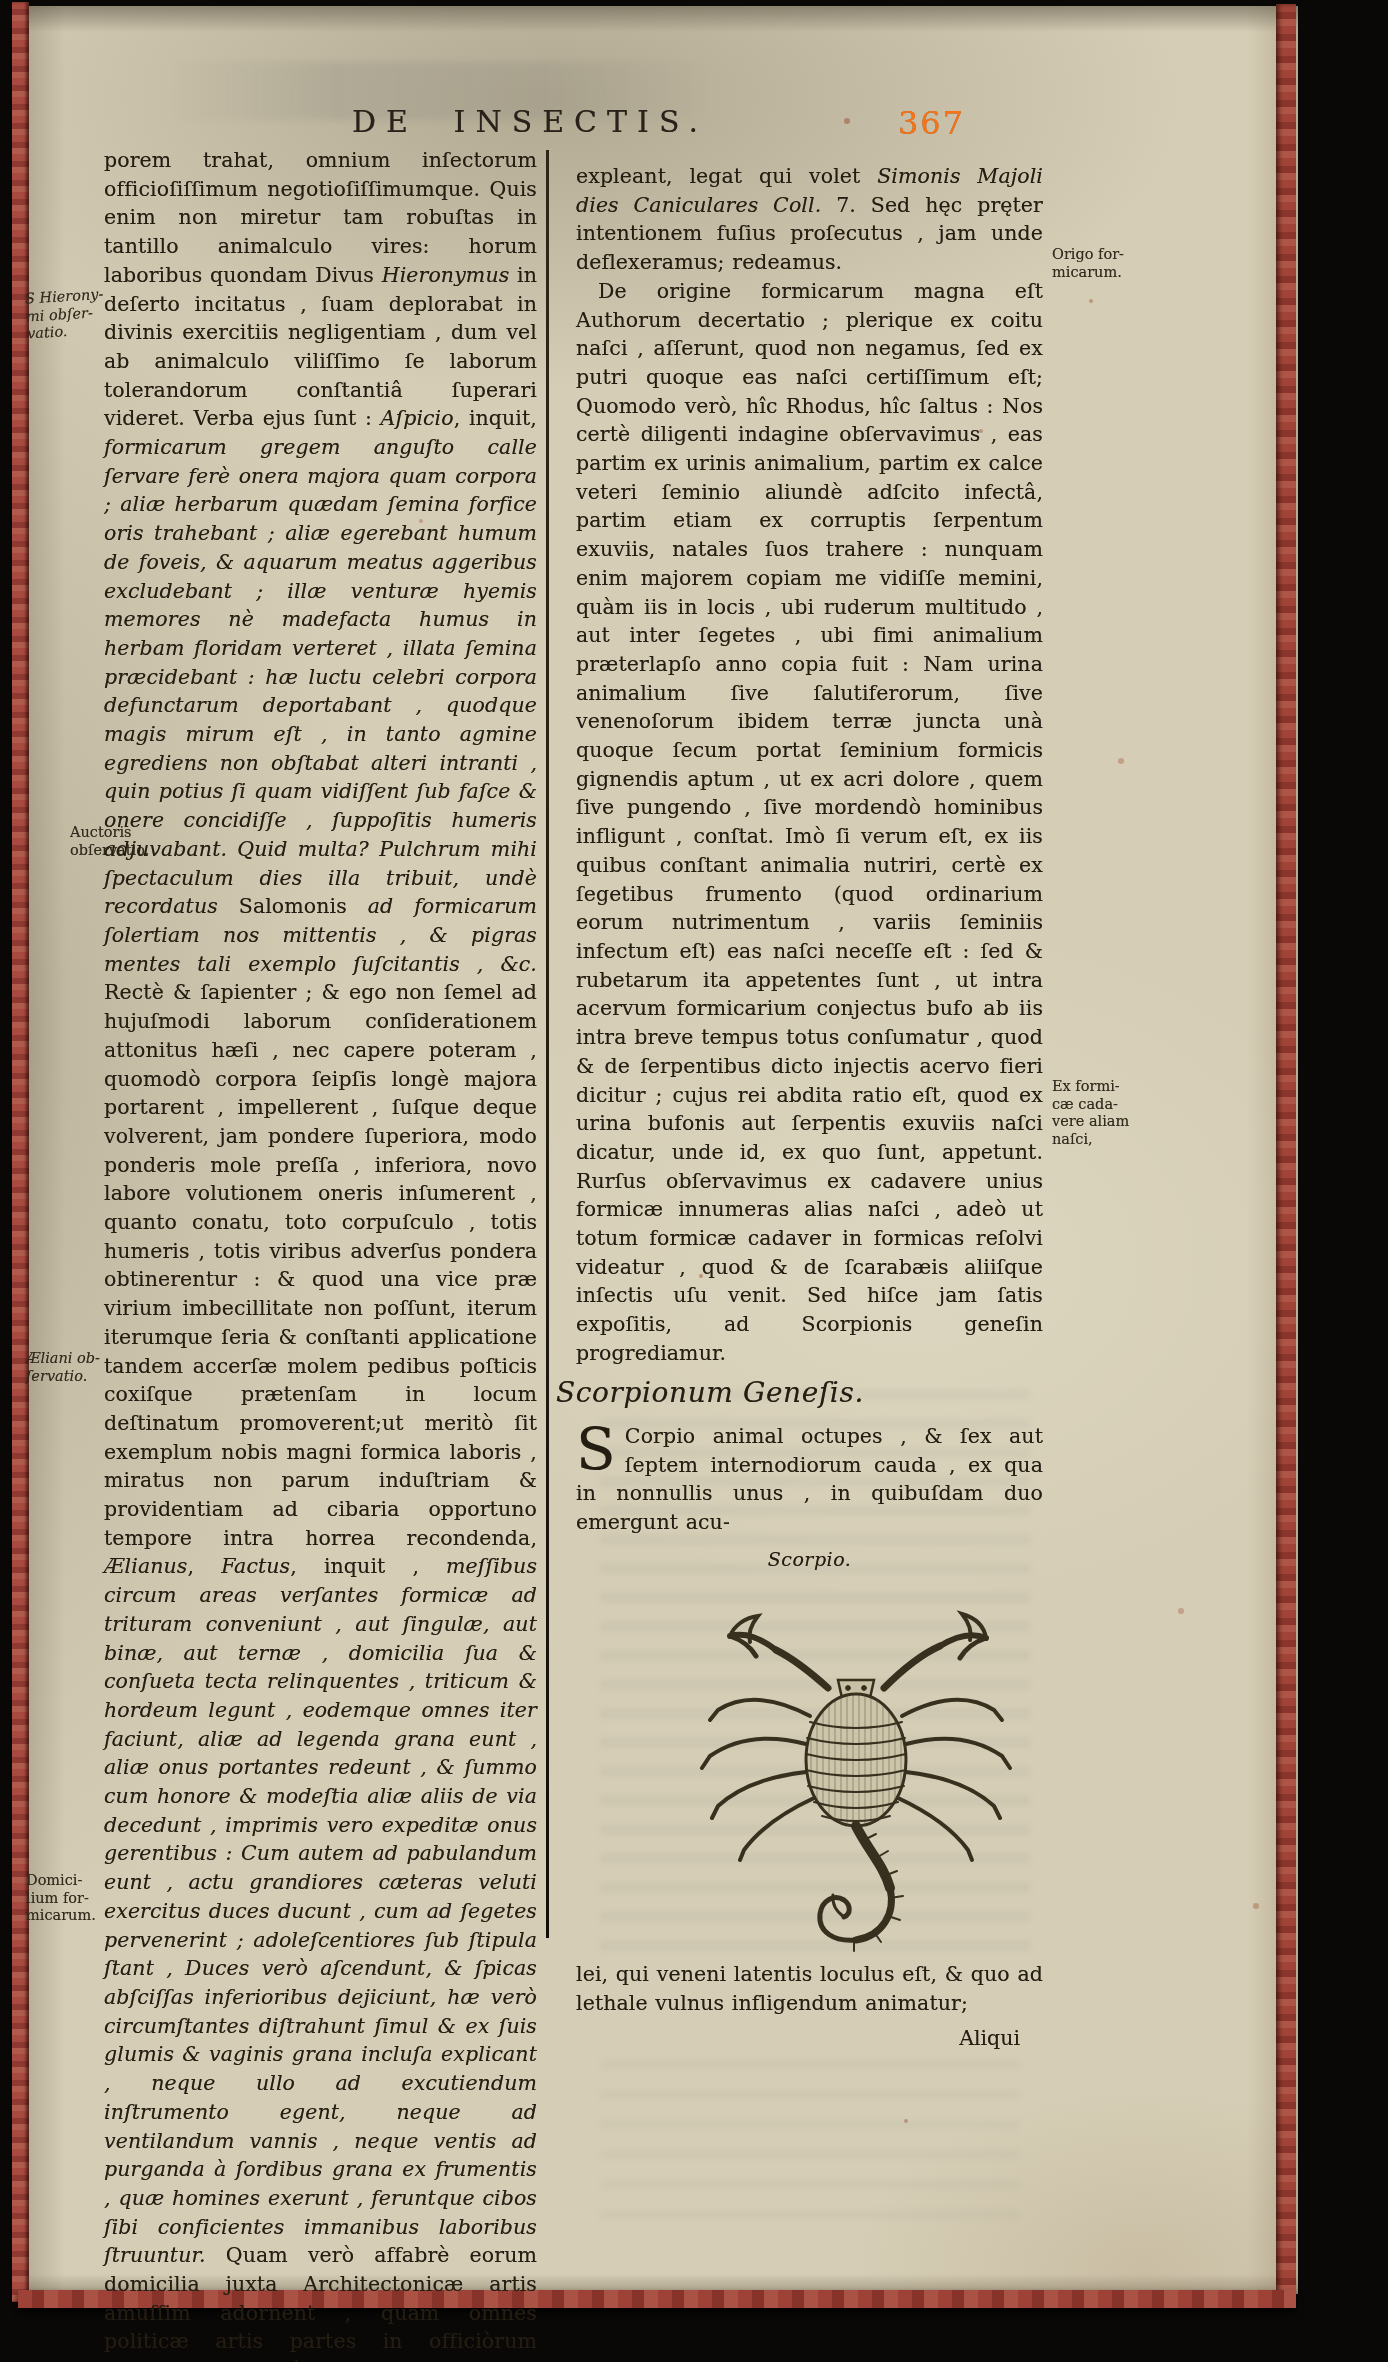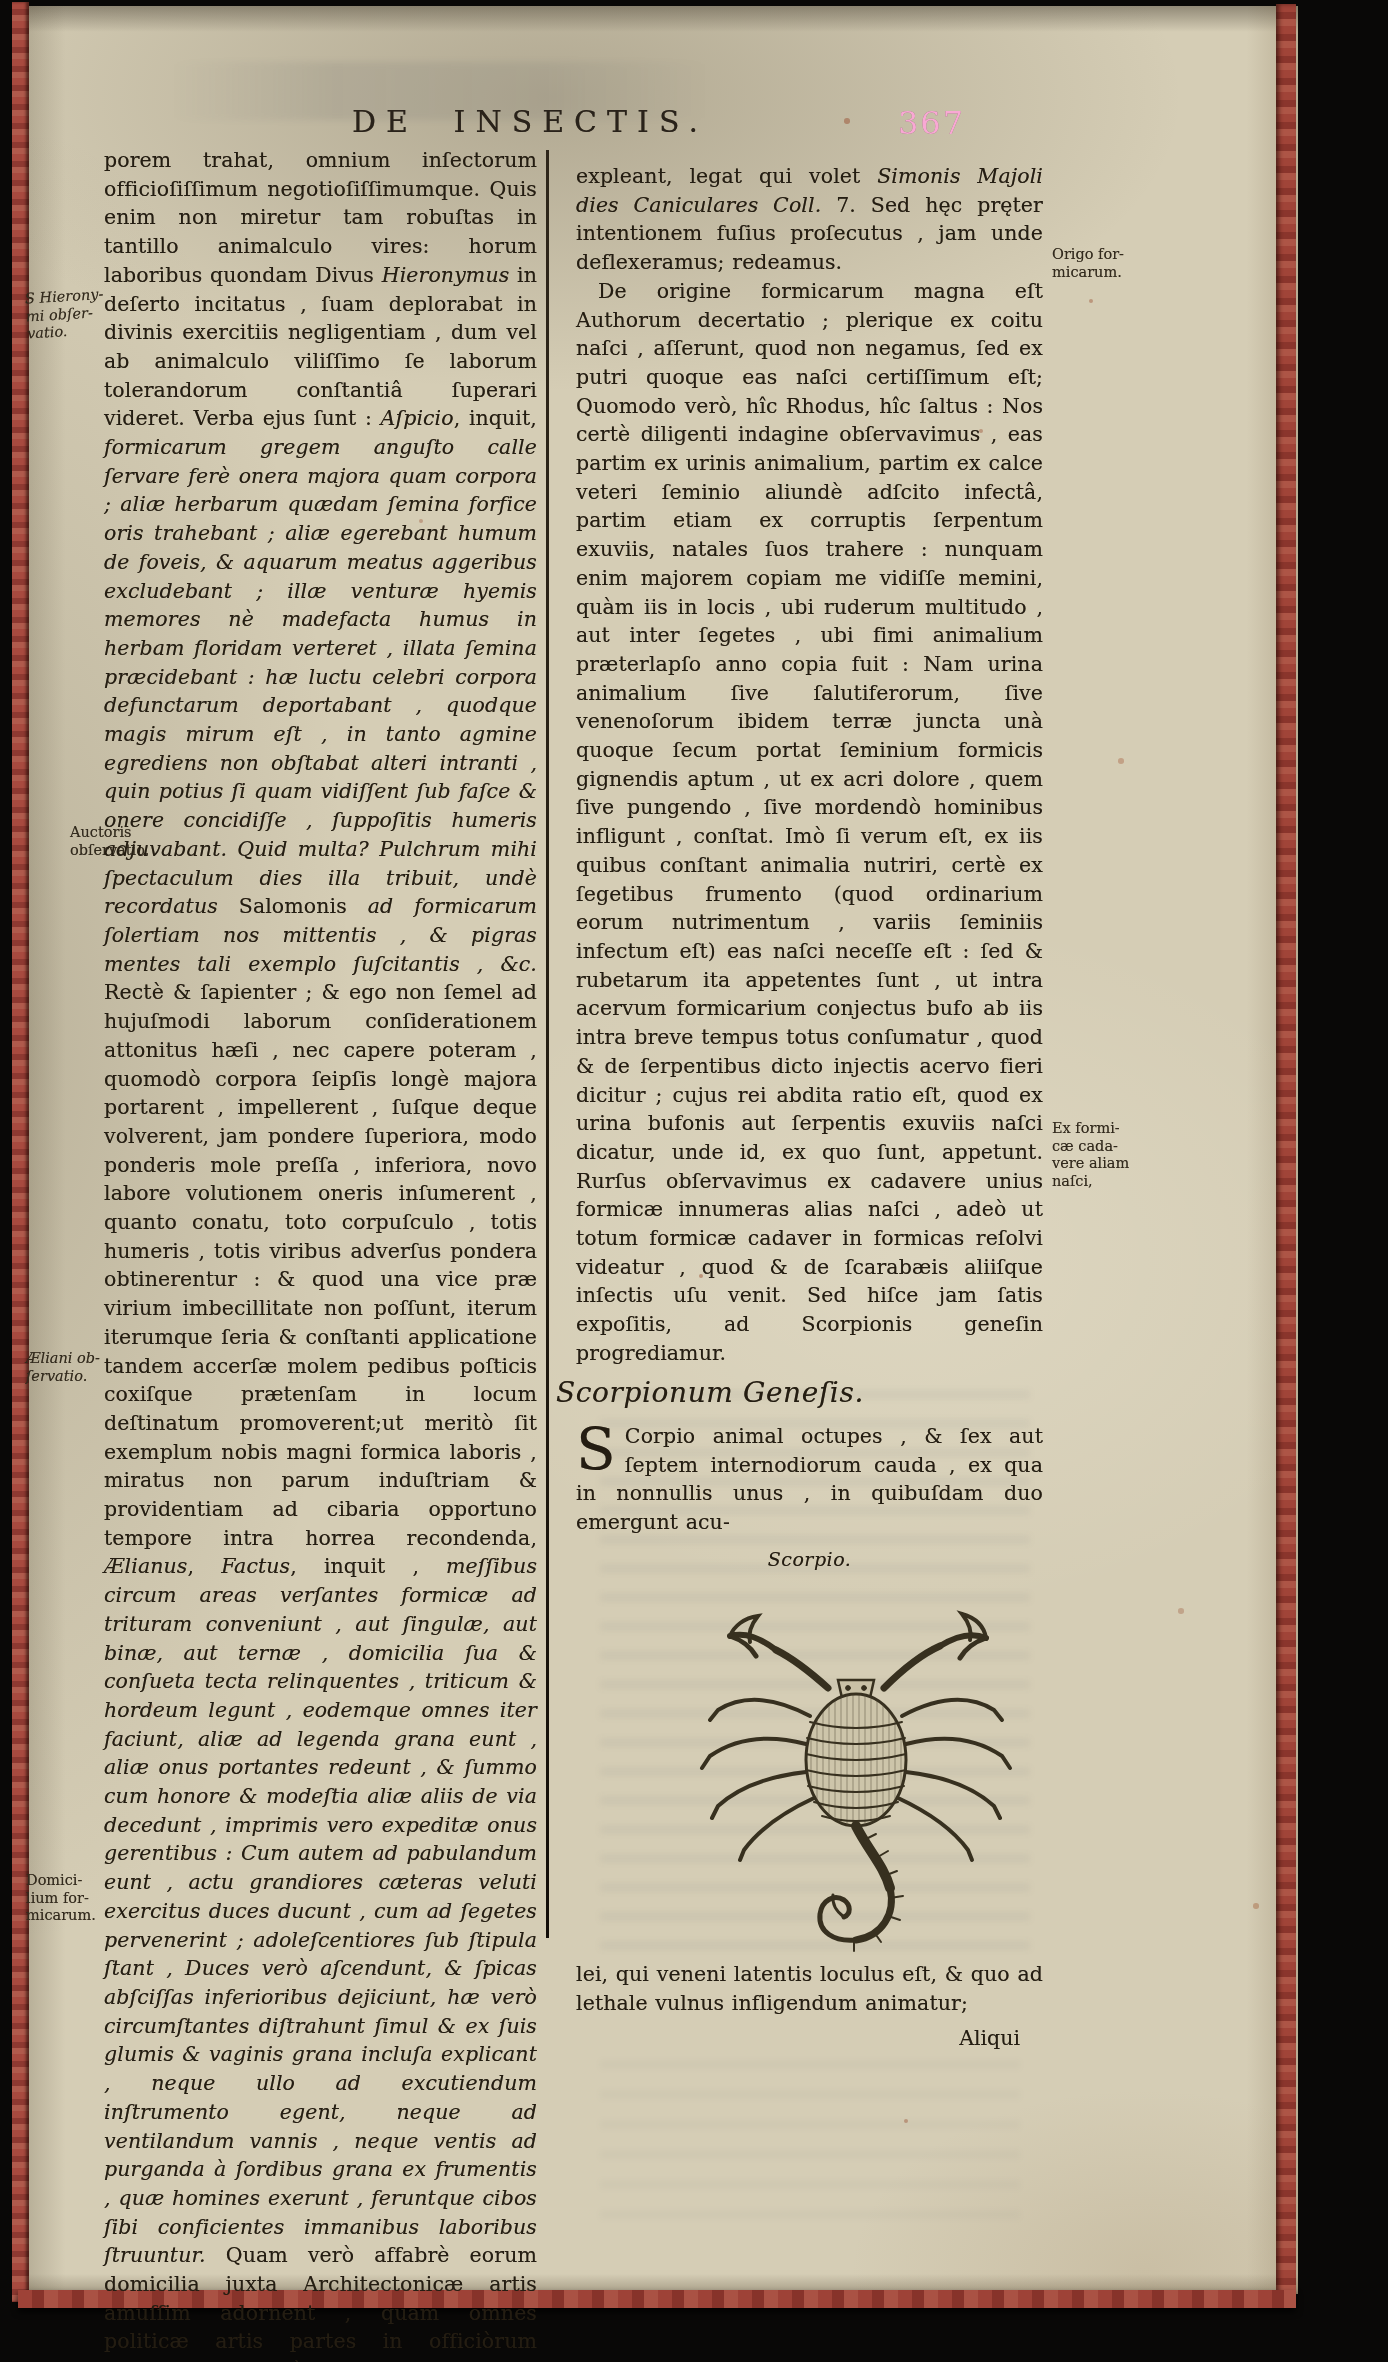--- a/index.html
+++ b/index.html
@@ -65,21 +65,21 @@
     left:600px;top:2060px;width:420px;height:180px;opacity:.4;
     background:repeating-linear-gradient(180deg,rgba(88,94,100,.11) 0 9px,transparent 9px 30px);
   }
   
   .ink{color:#241d12;text-shadow:0 0 .6px rgba(45,35,22,.55);}
   .running-head{
     position:absolute;left:60px;top:104px;width:940px;text-align:center;
     font-size:30px;letter-spacing:10px;word-spacing:16px;color:#29221a;
   }
   .page-number{
-    position:absolute;left:898px;top:104px;font-size:32px;letter-spacing:2px;color:#f9a8d4;
+    position:absolute;left:898px;top:104px;font-size:32px;letter-spacing:2px;color:#f97316;
   }
   .body-text{
     font-size:20.5px;line-height:28.7px;text-align:justify;
     letter-spacing:.1px;word-spacing:1px;
   }
   .col-left{position:absolute;left:104px;top:146px;width:433px;}
   .col-right{position:absolute;left:576px;top:162px;width:467px;}
   .col-right p{margin:0;}
   .col-right .indent{text-indent:22px;}
   .it{font-style:italic;}
@@ -137,21 +137,21 @@
   <div class="mnote mnote-left" style="top:824px;padding-left:44px;">Auctoris
 obſervatio.</div>
   <div class="mnote mnote-left it" style="top:1350px;">Æliani ob-
 ſervatio.</div>
   <div class="mnote mnote-left" style="top:1872px;">Domici-
 lium for-
 micarum.</div>
 
   <div class="mnote mnote-right" style="top:246px;">Origo for-
 micarum.</div>
-  <div class="mnote mnote-right" style="top:1120px;">Ex formi-
+  <div class="mnote mnote-right" style="top:1078px;">Ex formi-
 cæ cada-
 vere aliam
 naſci,</div>
 
   <div class="col-rule"></div>
 
   <div class="col-left body-text ink"><span class="rm">porem trahat, omnium inſectorum officioſiſſimum negotioſiſſimumque. Quis enim non miretur tam robuſtas in tantillo animalculo vires: horum laboribus quondam Divus </span><span class="it">Hieronymus</span><span class="rm"> in deſerto incitatus , ſuam deplorabat in divinis exercitiis negligentiam , dum vel ab animalculo viliſſimo ſe laborum tolerandorum conſtantiâ ſuperari videret. Verba ejus ſunt : </span><span class="it">Aſpicio</span><span class="rm">, inquit, </span><span class="it">formicarum gregem anguſto calle ſervare ferè onera majora quam corpora ; aliæ herbarum quædam ſemina forfice oris trahebant ; aliæ egerebant humum de foveis, &amp; aquarum meatus aggeribus excludebant ; illæ venturæ hyemis memores nè madefacta humus in herbam floridam verteret , illata ſemina præcidebant : hæ luctu celebri corpora defunctarum deportabant , quodque magis mirum eſt , in tanto agmine egrediens non obſtabat alteri intranti , quin potius ſi quam vidiſſent ſub faſce &amp; onere concidiſſe , ſuppoſitis humeris adjuvabant. Quid multa? Pulchrum mihi ſpectaculum dies illa tribuit, undè recordatus </span><span class="rm">Salomonis</span><span class="it"> ad formicarum ſolertiam nos mittentis , &amp; pigras mentes tali exemplo ſuſcitantis , &amp;c.</span><span class="rm"> Rectè &amp; ſapienter ; &amp; ego non ſemel ad hujuſmodi laborum conſiderationem attonitus hæſi , nec capere poteram , quomodò corpora ſeipſis longè majora portarent , impellerent , ſuſque deque volverent, jam pondere ſuperiora, modo ponderis mole preſſa , inferiora, novo labore volutionem oneris inſumerent , quanto conatu, toto corpuſculo , totis humeris , totis viribus adverſus pondera obtinerentur : &amp; quod una vice præ virium imbecillitate non poſſunt, iterum iterumque ſeria &amp; conſtanti applicatione tandem accerſæ molem pedibus poſticis coxiſque prætenſam in locum deſtinatum promoverent;ut meritò ſit exemplum nobis magni formica laboris , miratus non parum induſtriam &amp; providentiam ad cibaria opportuno tempore intra horrea recondenda, </span><span class="it">Ælianus</span><span class="rm">, </span><span class="it">Factus</span><span class="rm">, inquit , </span><span class="it">meſſibus circum areas verſantes formicæ ad trituram conveniunt , aut ſingulæ, aut binæ, aut ternæ , domicilia ſua &amp; conſueta tecta relinquentes , triticum &amp; hordeum legunt , eodemque omnes iter faciunt, aliæ ad legenda grana eunt , aliæ onus portantes redeunt , &amp; ſummo cum honore &amp; modeſtia aliæ aliis de via decedunt , imprimis vero expeditæ onus gerentibus : Cum autem ad pabulandum eunt , actu grandiores cæteras veluti exercitus duces ducunt , cum ad ſegetes pervenerint ; adoleſcentiores ſub ſtipula ſtant , Duces verò aſcendunt, &amp; ſpicas abſciſſas inferioribus dejiciunt, hæ verò circumſtantes diſtrahunt ſimul &amp; ex ſuis glumis &amp; vaginis grana incluſa explicant , neque ullo ad excutiendum inſtrumento egent, neque ad ventilandum vannis , neque ventis ad purganda à ſordibus grana ex frumentis , quæ homines exerunt , feruntque cibos ſibi conficientes immanibus laboribus ſtruuntur.</span><span class="rm"> Quam verò affabrè eorum domicilia juxta Architectonicæ artis amuſſim adornent , quam omnes politicæ artis partes in officiòrum diſtributione probè</span></div>
 
   <div class="col-right body-text ink">
     <p><span class="rm">expleant, legat qui volet </span><span class="it">Simonis Majoli dies Caniculares Coll.</span><span class="rm"> 7. Sed hęc pręter intentionem fuſius proſecutus , jam unde deflexeramus; redeamus.</span></p>

